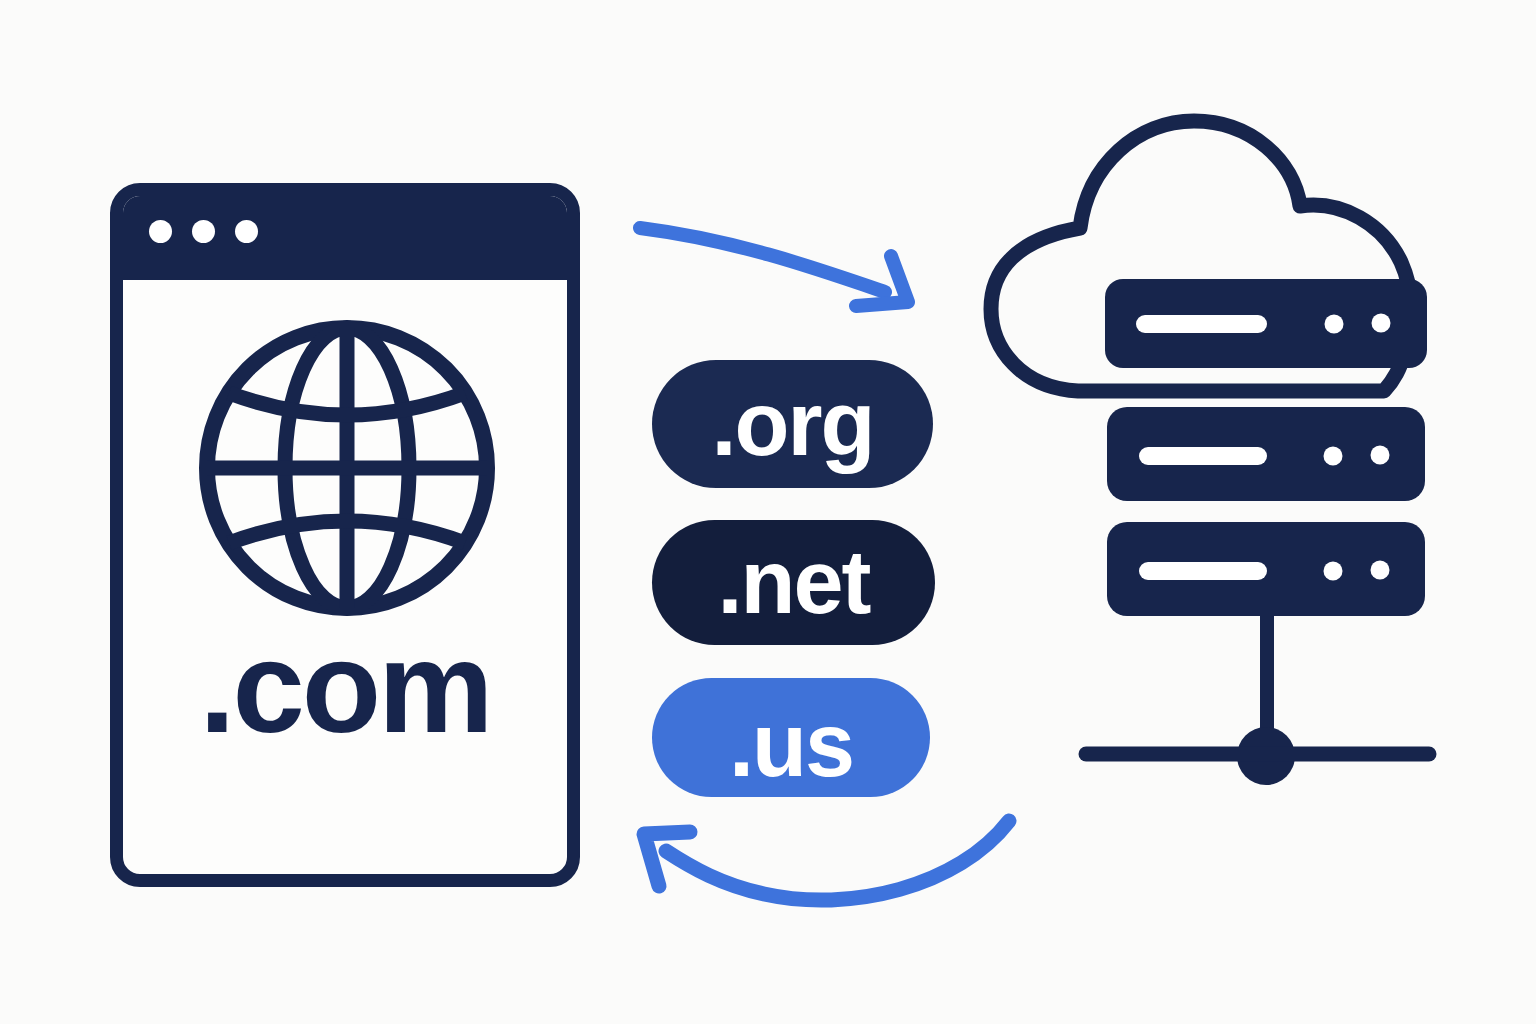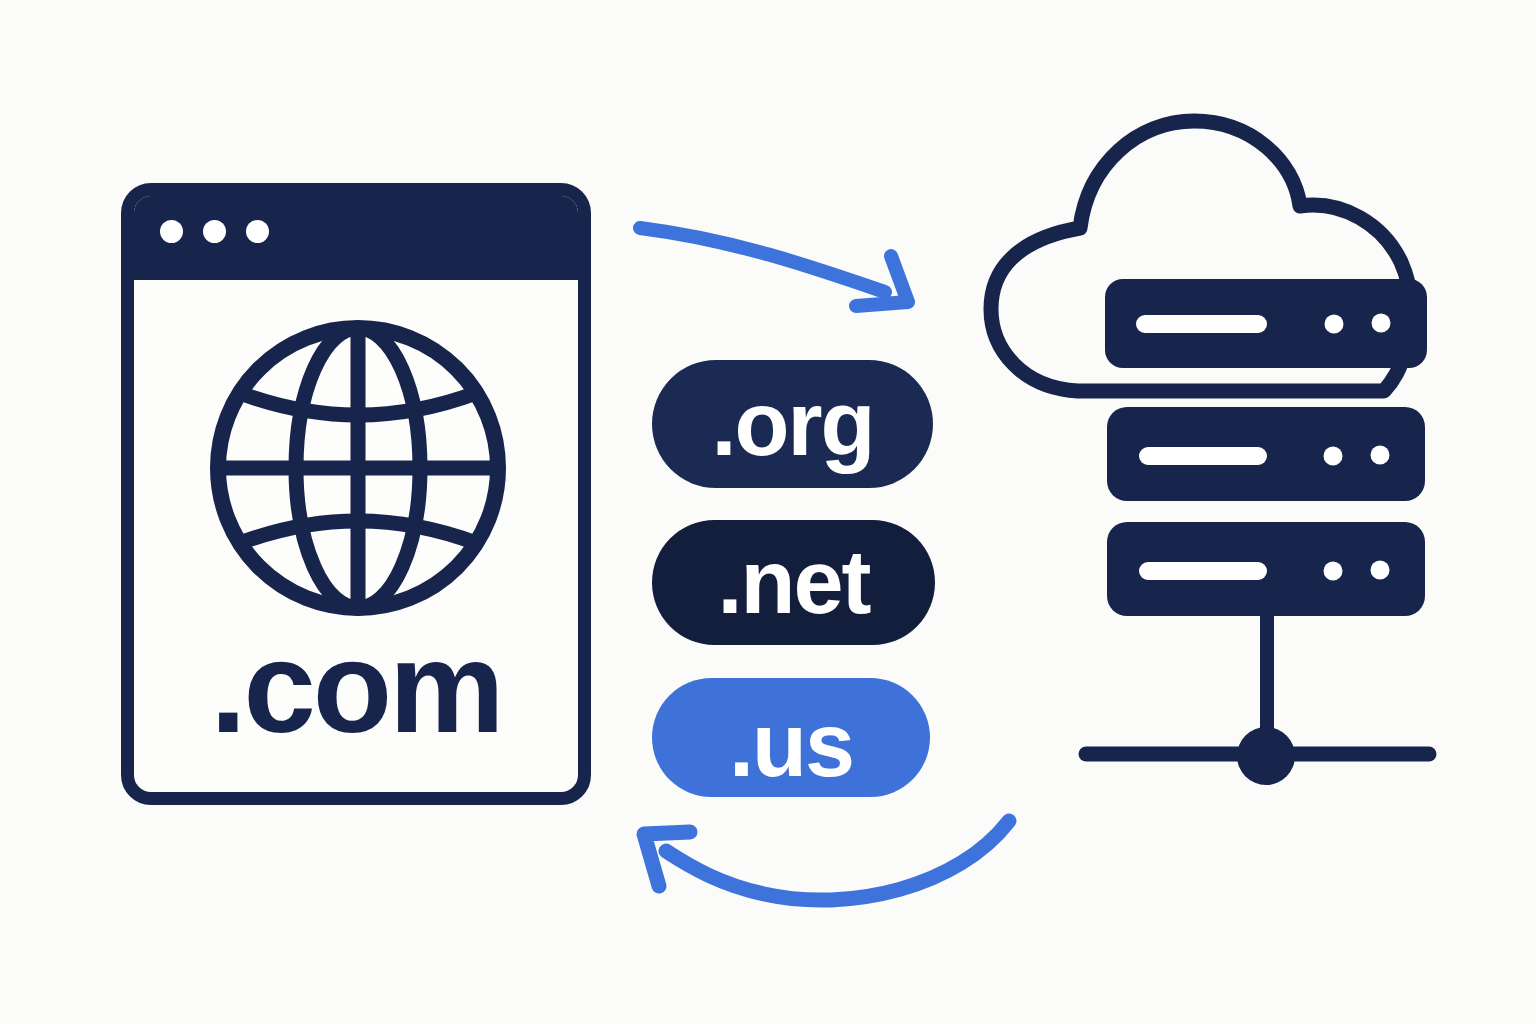--- a/index.html
+++ b/index.html
@@ -5,22 +5,22 @@
   html,body{margin:0;padding:0;}
   .canvas{
     position:relative;
     width:1536px;height:1024px;
     background:var(--background,#fbfbfa);
     overflow:hidden;
     font-family:"Liberation Sans", sans-serif;
   }
   
   .browser{
-    position:absolute;left:121px;top:183px;
-    width:470px;height:622px;
+    position:absolute;left:110px;top:183px;
+    width:470px;height:704px;
     box-sizing:border-box;
     border:13px solid var(--navy);
     border-radius:30px;
     background:#fdfdfc;
     overflow:hidden;
   }
   .browser-header{
     position:absolute;left:0;top:0;
     width:100%;height:84px;
     background:var(--navy);

